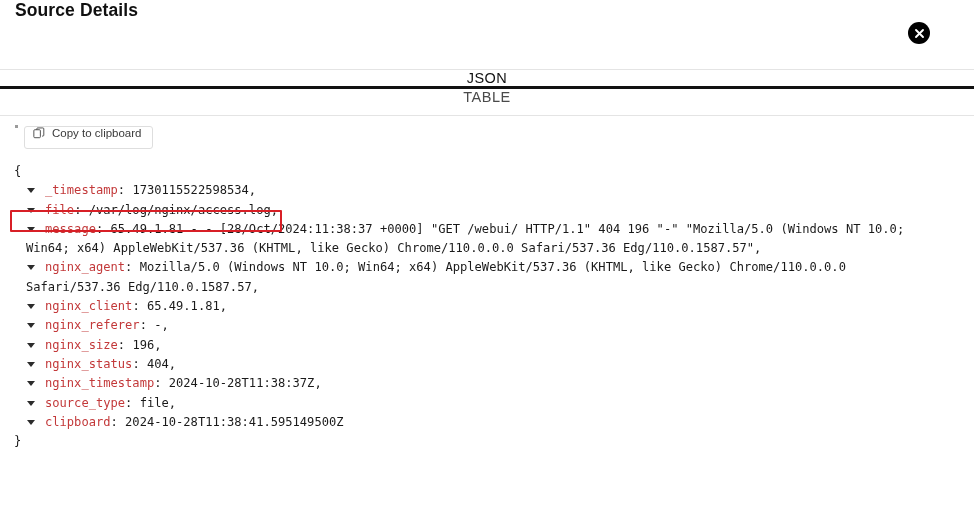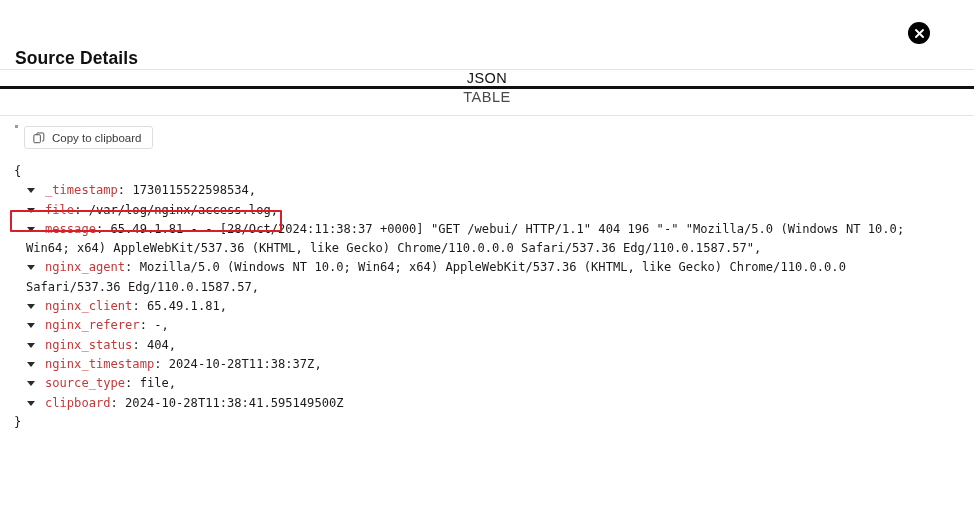--- a/index.html
+++ b/index.html
@@ -16,21 +16,21 @@
     position: relative;
   }
 
   
   .panel-header {
     position: relative;
     height: 70px;
     box-sizing: border-box;
     border-bottom: 1px solid #e4e4e4;
     display: flex;
-    align-items: flex-end;
+    align-items: flex-start;
   }
   .panel-title {
     margin-left: 15px;
     font-size: 17.5px;
     font-weight: bold;
     letter-spacing: 0.1px;
     color: #101010;
   }
   .close-button {
     position: absolute;
@@ -93,21 +93,20 @@
     width: 3px;
     height: 3px;
     background: #9b9b9b;
   }
   .copy-row {
     padding-left: 24px;
     height: 30px;
   }
   .copy-button {
     display: inline-flex;
-    align-items: center;
     gap: 7px;
     height: 23px;
     padding: 0 10px 0 8px;
     background: #ffffff;
     border: 1px solid #dedede;
     border-radius: 3px;
     font-size: 11.5px;
     color: #3a3a3a;
     cursor: pointer;
     font-family: "Liberation Sans", sans-serif;
@@ -229,20 +228,24 @@
       <span class="caret"></span>
       <span class="indent"></span><span class="json-key">nginx_client</span><span class="json-colon">: </span><span class="json-value">65.49.1.81,</span>
     </div>
 
     <div class="json-row">
       <span class="caret"></span>
       <span class="indent"></span><span class="json-key">nginx_referer</span><span class="json-colon">: </span><span class="json-value">-,</span>
     </div>
 
 
+    <div class="json-row">
+      <span class="caret"></span>
+      <span class="indent"></span><span class="json-key">nginx_size</span><span class="json-colon">: </span><span class="json-value">196,</span>
+    </div>
 
     <div class="json-row">
       <span class="caret"></span>
       <span class="indent"></span><span class="json-key">nginx_status</span><span class="json-colon">: </span><span class="json-value">404,</span>
     </div>
 
     <div class="json-row">
       <span class="caret"></span>
       <span class="indent"></span><span class="json-key">nginx_timestamp</span><span class="json-colon">: </span><span class="json-value">2024-10-28T11:38:37Z,</span>
     </div>

